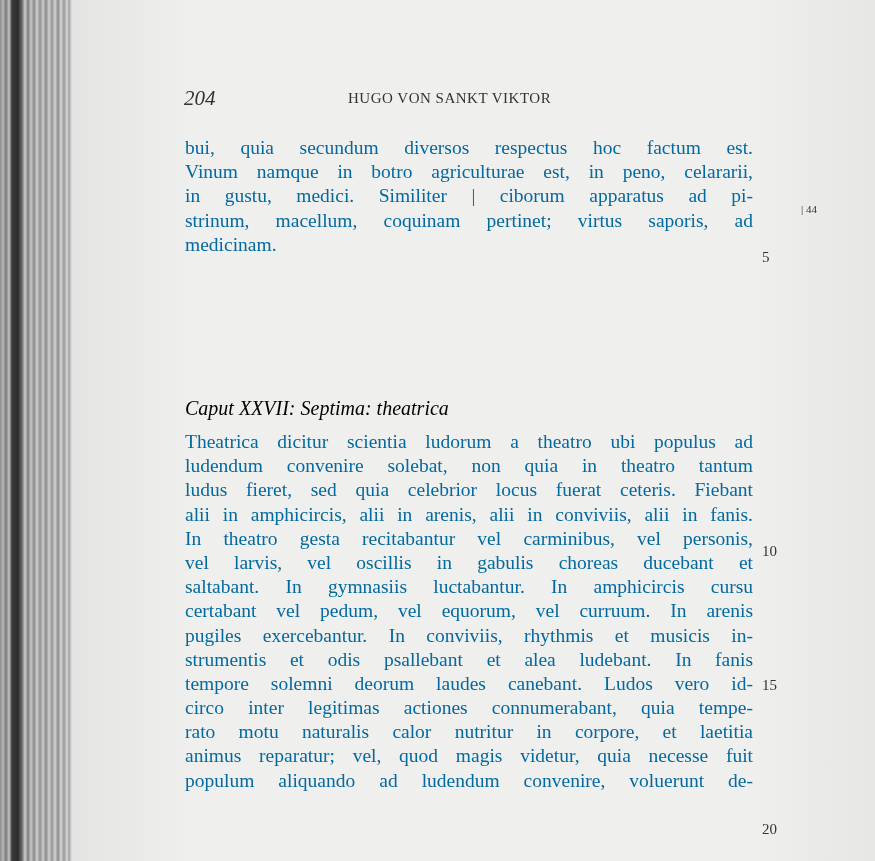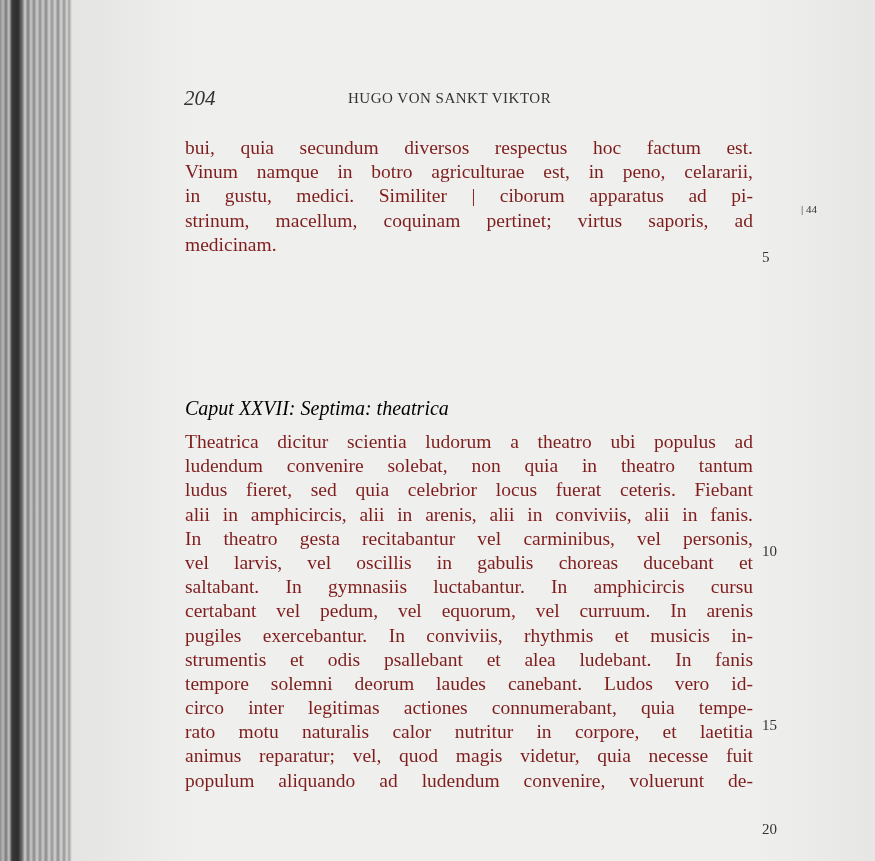--- a/index.html
+++ b/index.html
@@ -20,21 +20,21 @@
   }
   .page {
     position:absolute; left:72px; top:0; width:803px; height:861px;
     background:linear-gradient(90deg,#e4e4e2 0%,#efefed 15%,#efefed 85%,#e6e6e4 100%);
   }
   .header { position:absolute; top:86px; left:184px; width:570px; height:24px; }
   .page-number { position:absolute; left:0; top:0; font-family:"Liberation Serif", serif; font-size:21px; color:#333;font-style:italic; }
   .running-head { position:absolute; left:164px; top:4px; font-family:"Liberation Serif", serif; font-size:15px; letter-spacing:0.5px; color:#333; }
   .text-block {
     position:absolute; left:185px; top:136px; width:568px;
-    font-family:"Liberation Serif", serif; font-size:19.5px; line-height:24.2px; color:#7f1d1d;
+    font-family:"Liberation Serif", serif; font-size:19.5px; line-height:24.2px; color:#0369a1;
   }
   .line { display:block; height:24.2px; white-space:nowrap; text-align:justify; text-align-last:justify; }
   .line.last { text-align-last:left; }
   .heading {
     position:absolute; left:185px; top:397px;
     font-family:"Liberation Serif", serif; font-style:italic; font-size:20px; color:#000000;
   }
   .text-block-2 { top:430px; }
   .margin-note { position:absolute; left:762px; font-family:"Liberation Serif", serif; font-size:15px; color:#333; }
   .margin-small { font-size:11px;padding-left:39px; }
@@ -74,14 +74,14 @@
   <span class="line">tempore solemni deorum laudes canebant. Ludos vero id-</span>
   <span class="line">circo inter legitimas actiones connumerabant, quia tempe-</span>
   <span class="line">rato motu naturalis calor nutritur in corpore, et laetitia</span>
   <span class="line">animus reparatur; vel, quod magis videtur, quia necesse fuit</span>
   <span class="line">populum aliquando ad ludendum convenire, voluerunt de-</span>
 </div>
 
 <span class="margin-note margin-small" style="top:203px;">| 44</span>
 <span class="margin-note" style="top:249px;">5</span>
 <span class="margin-note" style="top:543px;">10</span>
-<span class="margin-note" style="top:717px;font-family:Liberation Serif, serif;">15</span>
+<span class="margin-note" style="top:677px;font-family:Liberation Serif, serif;">15</span>
 <span class="margin-note" style="top:821px;">20</span>
 
 </body></html>

